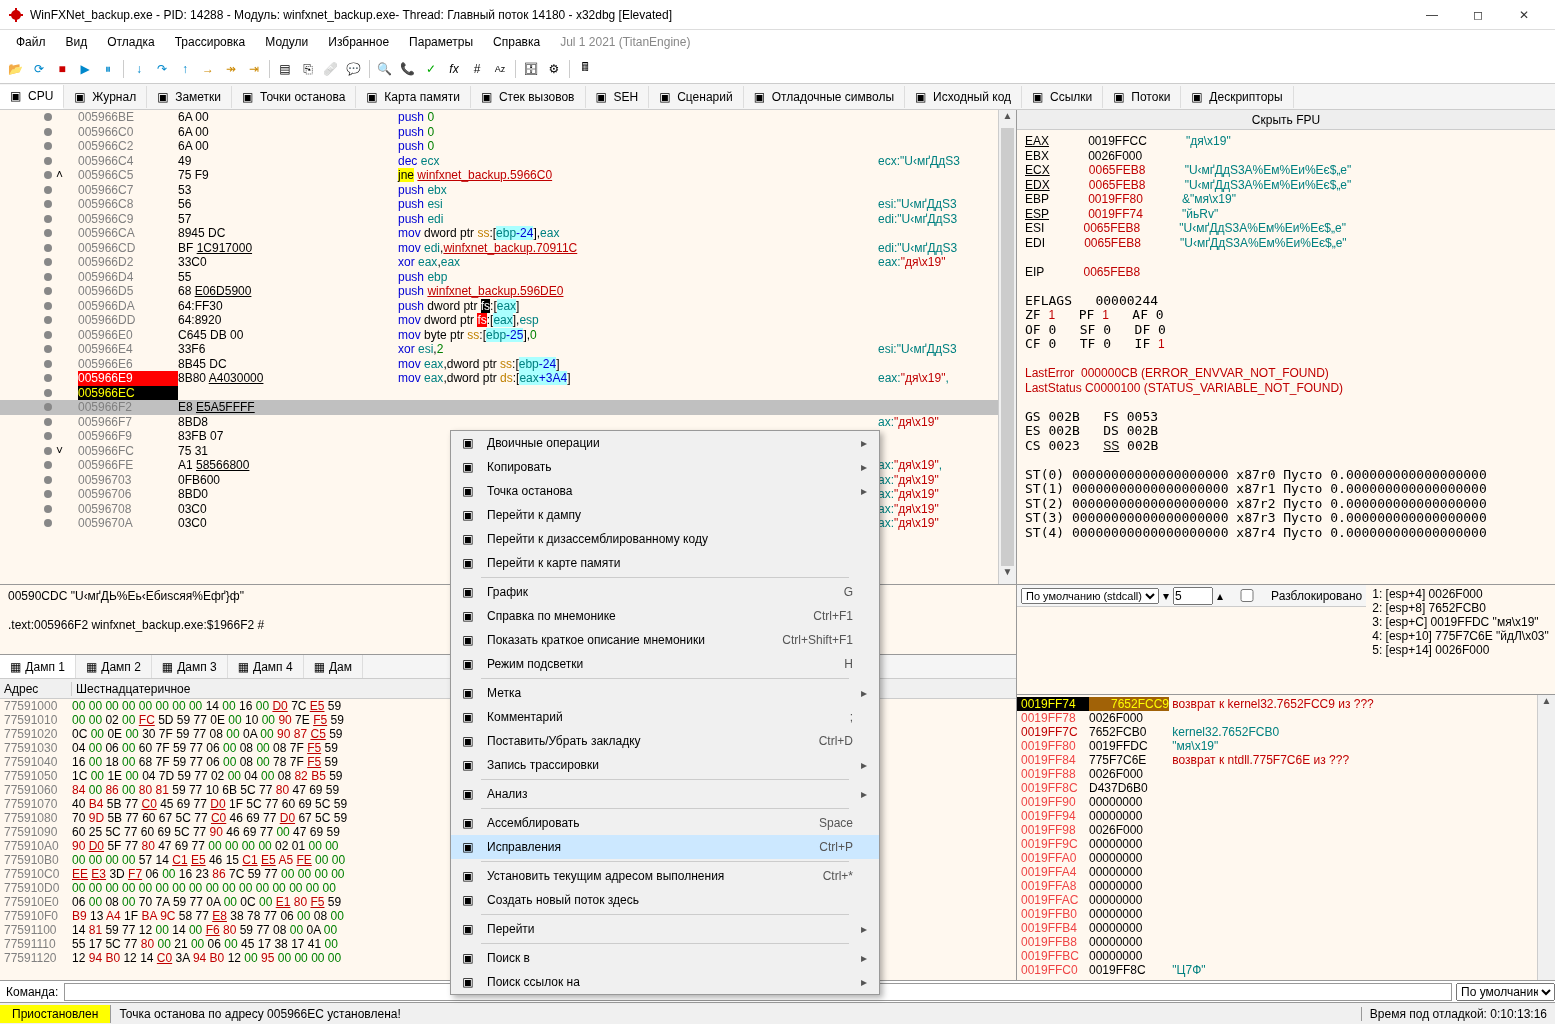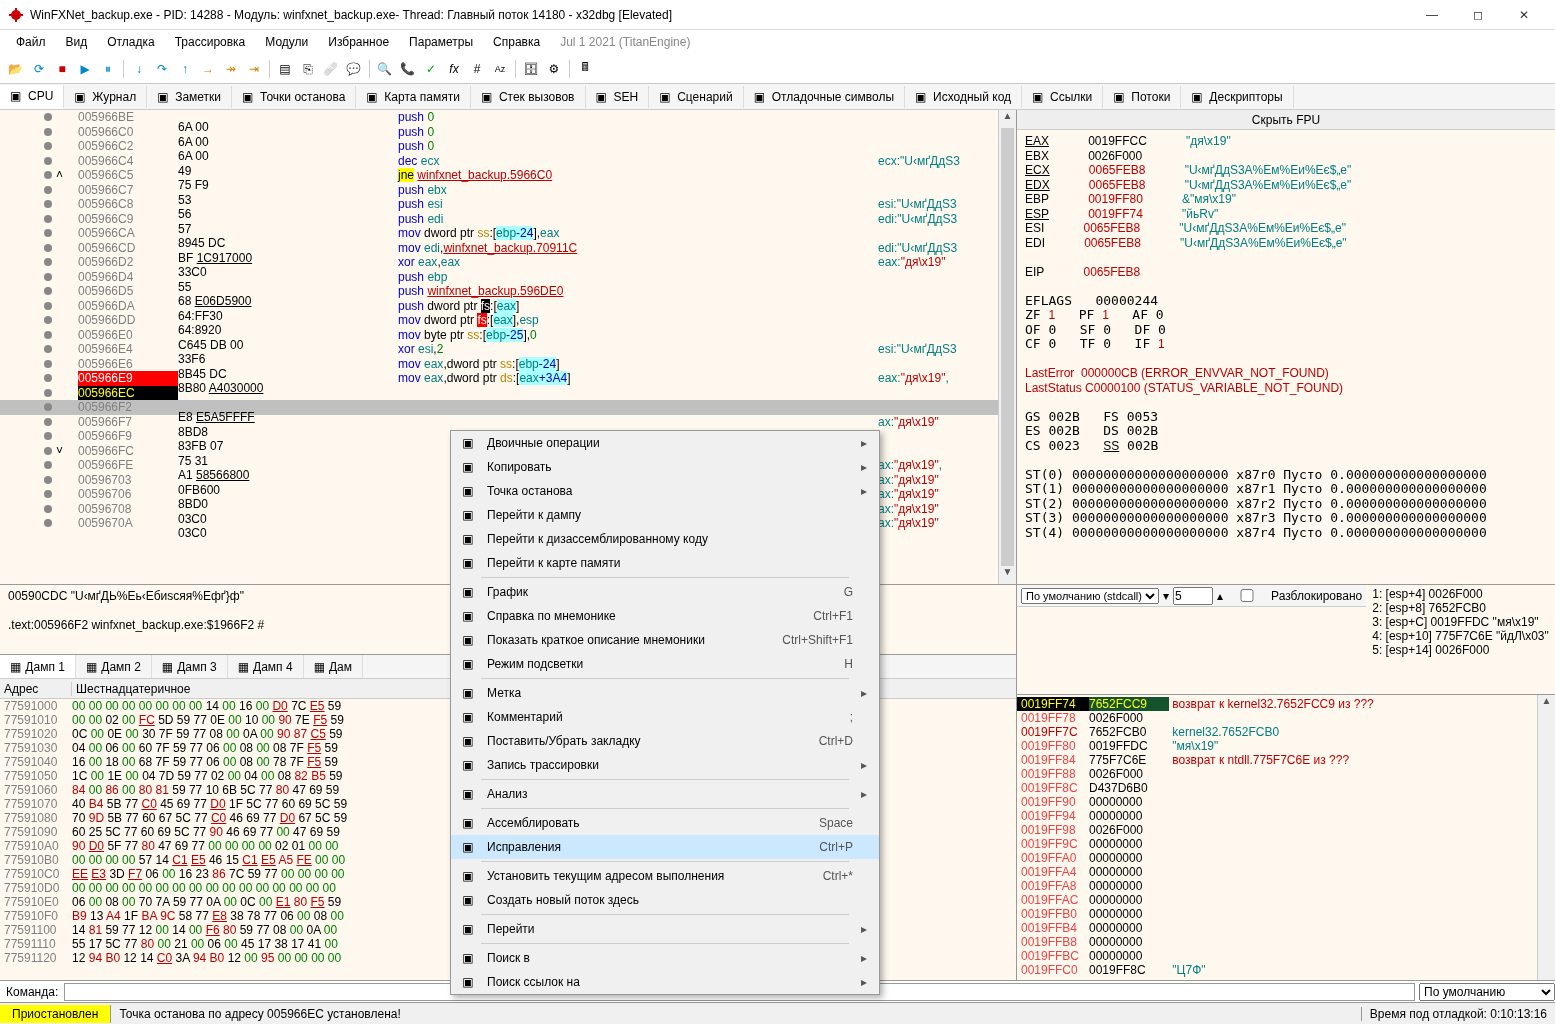--- a/index.html
+++ b/index.html
@@ -23,21 +23,21 @@
 .rightcol { display:flex; flex-direction:column; }
 .disasm-wrap { flex:0 0 475px; display:flex; border-bottom:1px solid #999; position:relative; }
 .disasm { flex:1; overflow:hidden; background:#fff8ef; font-family:Consolas,monospace; font-size:13px; line-height:14.5px; position:relative; }
 .drow { display:flex; white-space:pre; height:14.5px; }
 .drow.sel { background:#c0c0c0; }
 .gutter { width:78px; display:flex; align-items:center; }
 .bpdot { width:8px; height:8px; border-radius:50%; background:#888; margin-left:44px; margin-right:4px; }
 .addr { width:100px; color:#808080; }
 .addr.hl { background:#000; color:#ff0; }
 .addr.hl2 { background:red; color:#fff; }
-.bytes { width:220px; color:#000;margin-top:10px; }
+.bytes { width:220px; color:#000; }
 .bytes .u { text-decoration:underline; }
 .instr { flex:1; }
 .instr .mn-push { color:#0000d4; }
 .instr .mn-jne { background:#ffff00; }
 .instr .reg { color:#008080; }
 .instr .regfs { background:#000; color:#fff; }
 .instr .regfs2 { background:red; color:#fff; }
 .instr .seg { color:#c08000; }
 .instr .num { color:#008000; }
 .instr .brk { color:#0000d4; background:#aff; }
@@ -77,31 +77,31 @@
 .argtop select { flex:1; font-size:11px; }
 .argtop input { width:40px; }
 .argbody { flex:1; padding:2px 6px; line-height:14px; white-space:pre; }
 .stackpanel { flex:1; background:#fff8ef; font-family:Consolas,monospace; font-size:13px; display:flex; }
 .stacklist { flex:1; overflow:hidden; line-height:14px; padding-top:2px; }
 .srow { display:flex; white-space:pre; }
 .srow .sa { width:72px; color:#ef4444; padding-left:4px; }
 .srow .sa.hi { background:#000; color:#ff0; }
 .srow .sa.r { color:#c00000; }
 .srow .sv { width:80px; }
-.srow .sv.hi { background:#14532d; color:#ff0; }
+.srow .sv.hi { background:#a16207; color:#ff0;text-align:right; }
 .srow .sc { color:#008080; }
 .srow .sc.r { color:#c00000; }
 .statusbar { position:fixed; bottom:0; left:0; right:0; height:22px; background:#f0f0f0; border-top:1px solid #999; display:flex; align-items:center; }
 .statusbar .paused { background:#ffff00; padding:2px 12px; border-right:1px solid #999; }
 .statusbar .msg { flex:1; padding-left:8px; }
 .statusbar .tm { padding:0 8px; border-left:1px solid #999; }
 .cmdbar { position:fixed; bottom:22px; left:0; right:0; height:22px; display:flex; align-items:center; background:#fff; border-top:1px solid #999; }
 .cmdbar .lbl { padding:0 6px; }
 .cmdbar input { flex:1; border:1px solid #999; height:18px; }
-.cmdbar select { width:136px; margin-left:4px; }
+.cmdbar select { width:99px; margin-left:4px; }
 .ctxmenu { position:absolute; left:450px; top:430px; width:430px; background:#f0f0f0; border:1px solid #999; box-shadow:3px 3px 6px rgba(0,0,0,.3); z-index:1000; font-size:12px; }
 .ctxmenu .mi { height:24px; display:flex; align-items:center; padding:0 6px; }
 .ctxmenu .mi:hover, .ctxmenu .mi.hov { background:#cce8ff; }
 .ctxmenu .mi .mic { width:22px; display:flex; justify-content:center; }
 .ctxmenu .mi .mil { flex:1; padding-left:8px; }
 .ctxmenu .mi .mis { color:#555; padding-right:8px; }
 .ctxmenu .mi .mar { width:12px; color:#555; }
 .ctxmenu .msep { height:1px; background:#ccc; margin:2px 30px; }
 .localvars { position:absolute; left:840px; top:680px; width:60px; font-size:11px; color:#555; }
 </style>

